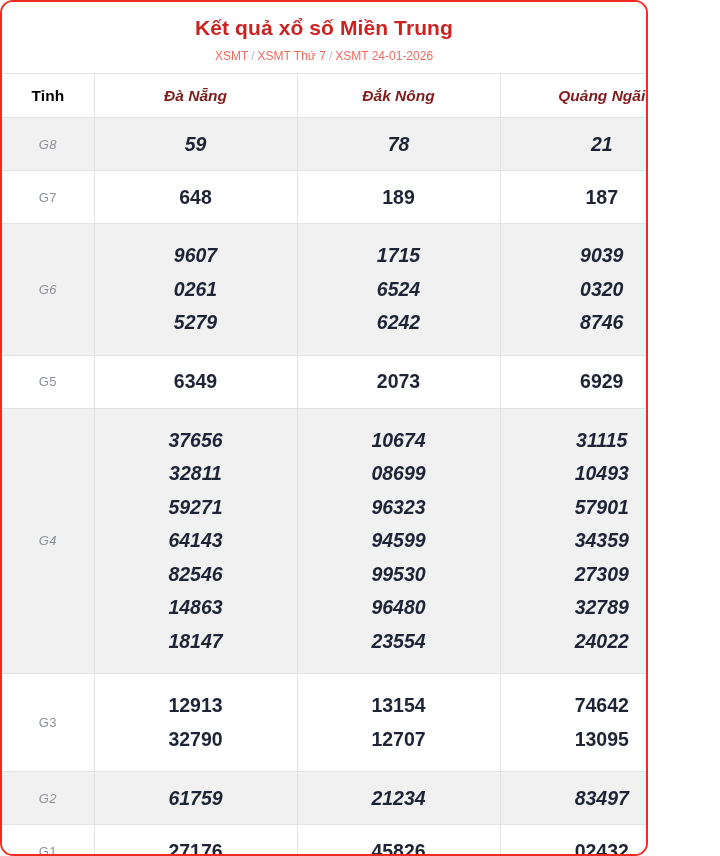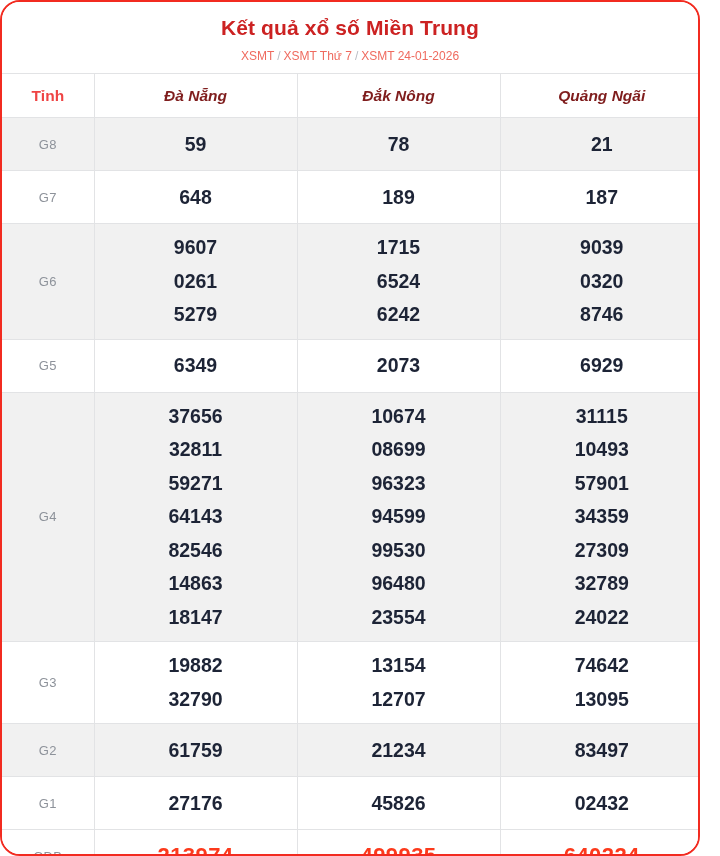--- a/index.html
+++ b/index.html
@@ -10,24 +10,24 @@
   body {
     width: 720px;
     height: 856px;
     font-family: "Liberation Sans", sans-serif;
     -webkit-font-smoothing: antialiased;
   }
 
   .lottery-card {
     position: relative;
     box-sizing: border-box;
-    width: 700px;
+    width: 648px;
     height: 856px;
     border: 2px solid #f22b20;
-    border-radius: 20px;
+    border-radius: 13px;
     background: #ffffff;
     overflow: hidden;
   }
 
   
   .card-header {
     padding: 14px 0 10px 0;
     text-align: center;
     background: #ffffff;
   }
@@ -69,39 +69,39 @@
   table.results td:last-child {
     border-right: none;
   }
 
   thead th {
     height: 41px;
     background: #ffffff;
     font-size: 15.5px;
     font-weight: bold;
   }
-  th.h-label { color: #ef4444; }
+  th.h-label { color: #000000; }
   th.h-prov  { color: #7f1d1d; font-style: italic; }
 
-  tbody tr.shade td { background: #f1f1f1; }
+  tbody tr.shade td { background: #f1f1f1; font-style: italic; }
   tbody tr.plain td { background: #ffffff; }
 
   td.row-label {
     font-size: 13px;
     font-weight: normal;
     color: #8d929a;
     letter-spacing: .3px;
   }
 
   td.nums {
     font-size: 19.5px;
     font-weight: bold;
     color: #1d2436;
     line-height: 33.5px;
-    padding: 7px 0;
+    padding: 15px 0;
   }
   td.nums .n { display: block; }
 
   
   tr.h-single td { height: 50px; }
   tr.h-single td.nums { padding: 0; line-height: normal; }
 
   tr.gdb td.nums {
     color: #fc3a1c;
     font-size: 22px;
@@ -214,21 +214,21 @@
             <span class="n">57901</span>
             <span class="n">34359</span>
             <span class="n">27309</span>
             <span class="n">32789</span>
             <span class="n">24022</span>
           </td>
         </tr>
         <tr class="plain">
           <td class="row-label">G3</td>
           <td class="nums">
-            <span class="n">19882</span>
+            <span class="n">12913</span>
             <span class="n">32790</span>
           </td>
           <td class="nums">
             <span class="n">13154</span>
             <span class="n">12707</span>
           </td>
           <td class="nums">
             <span class="n">74642</span>
             <span class="n">13095</span>
           </td>

